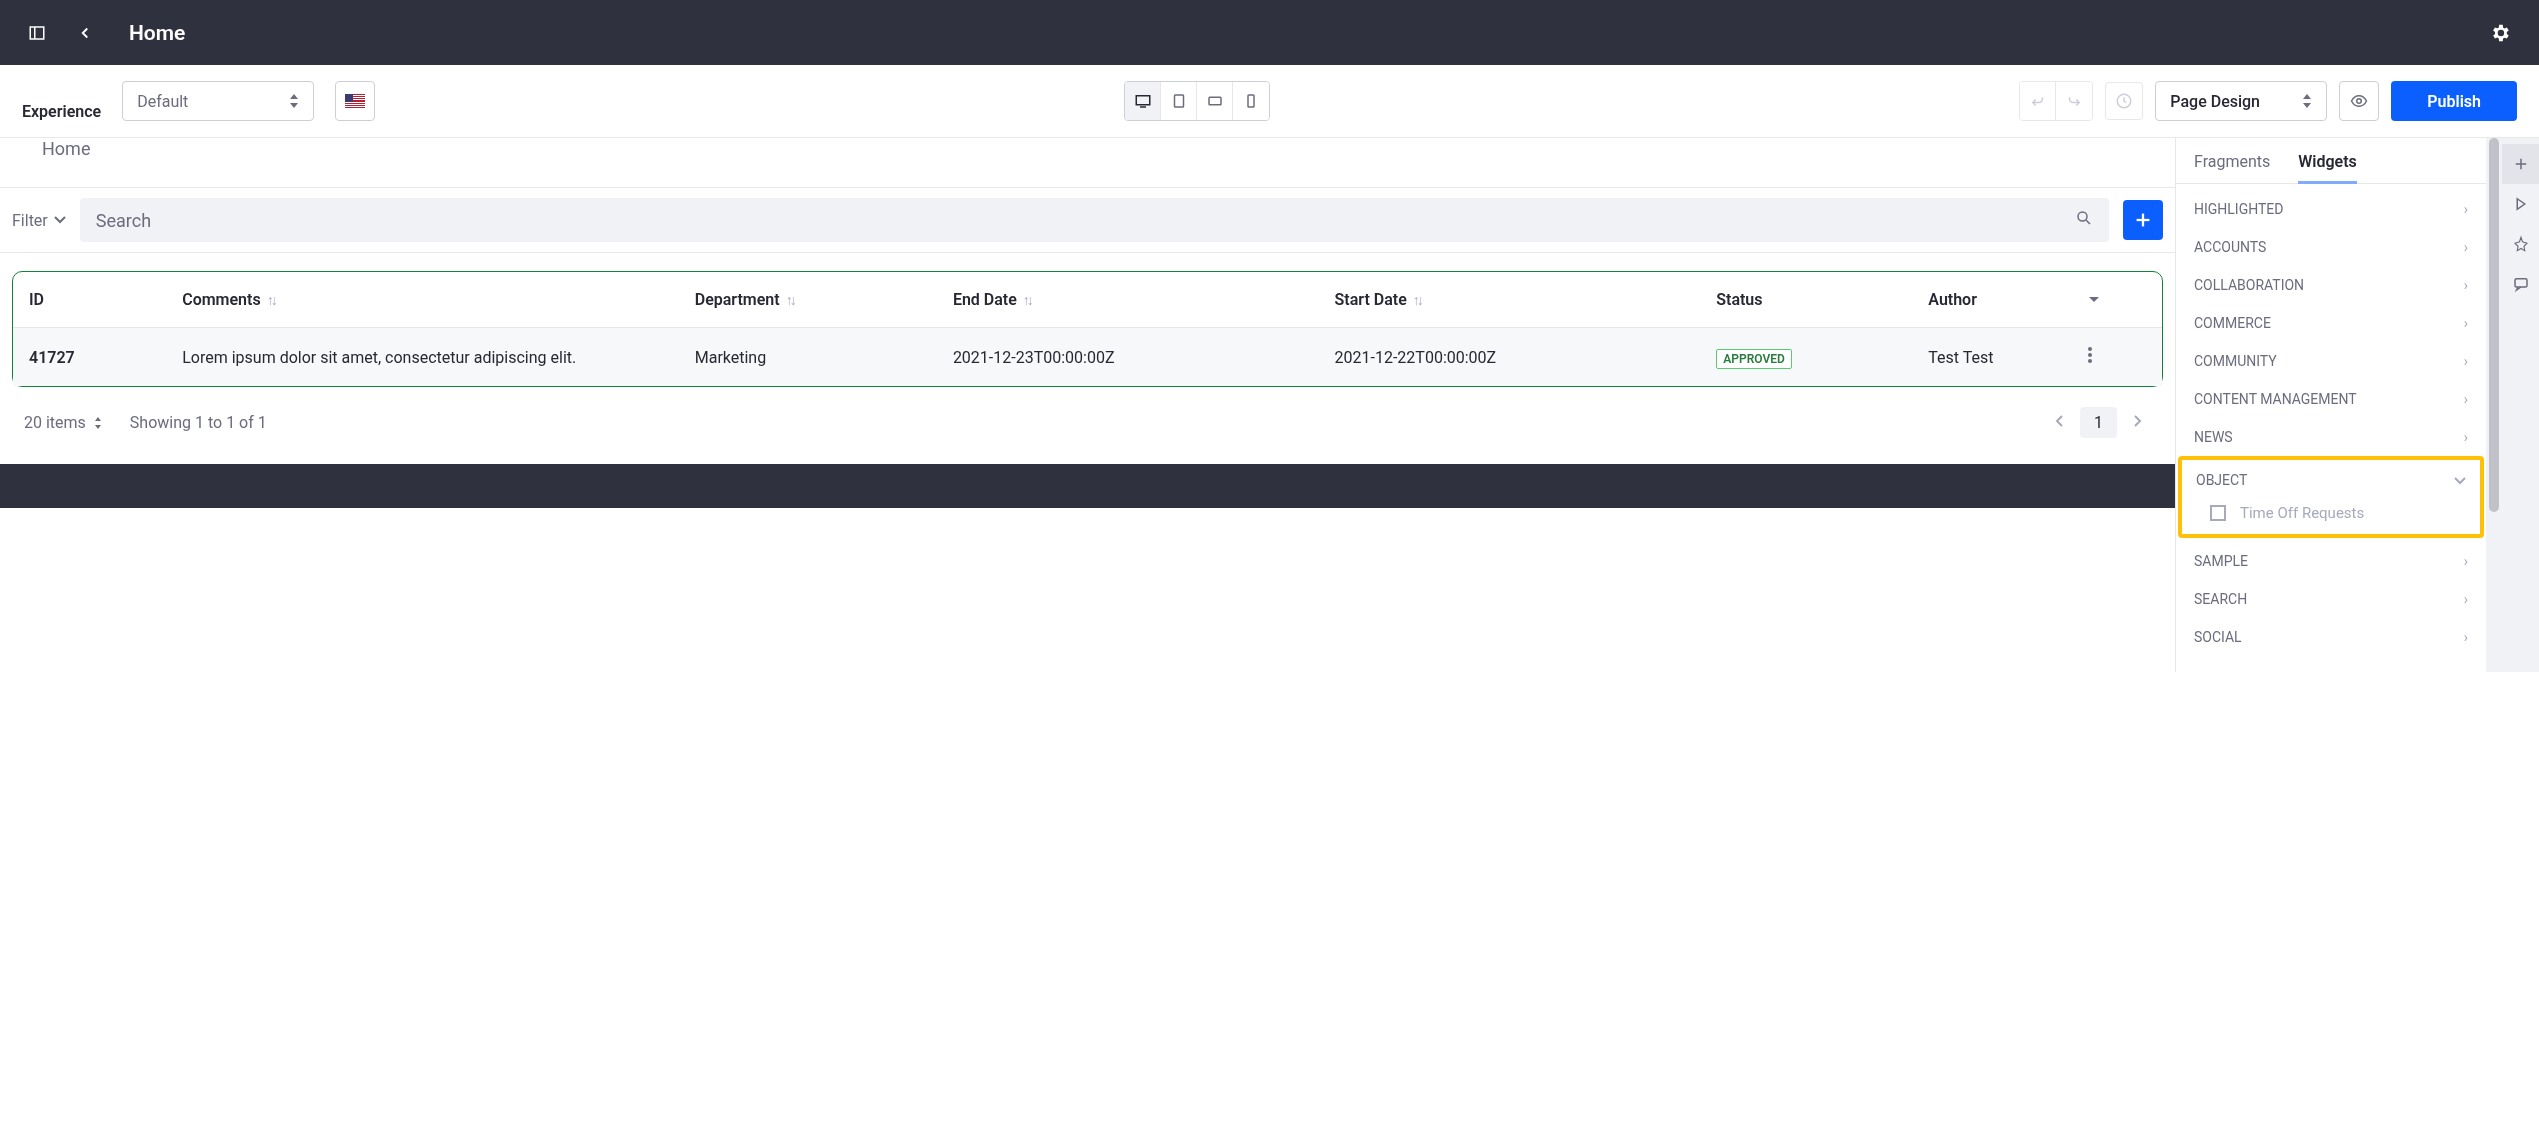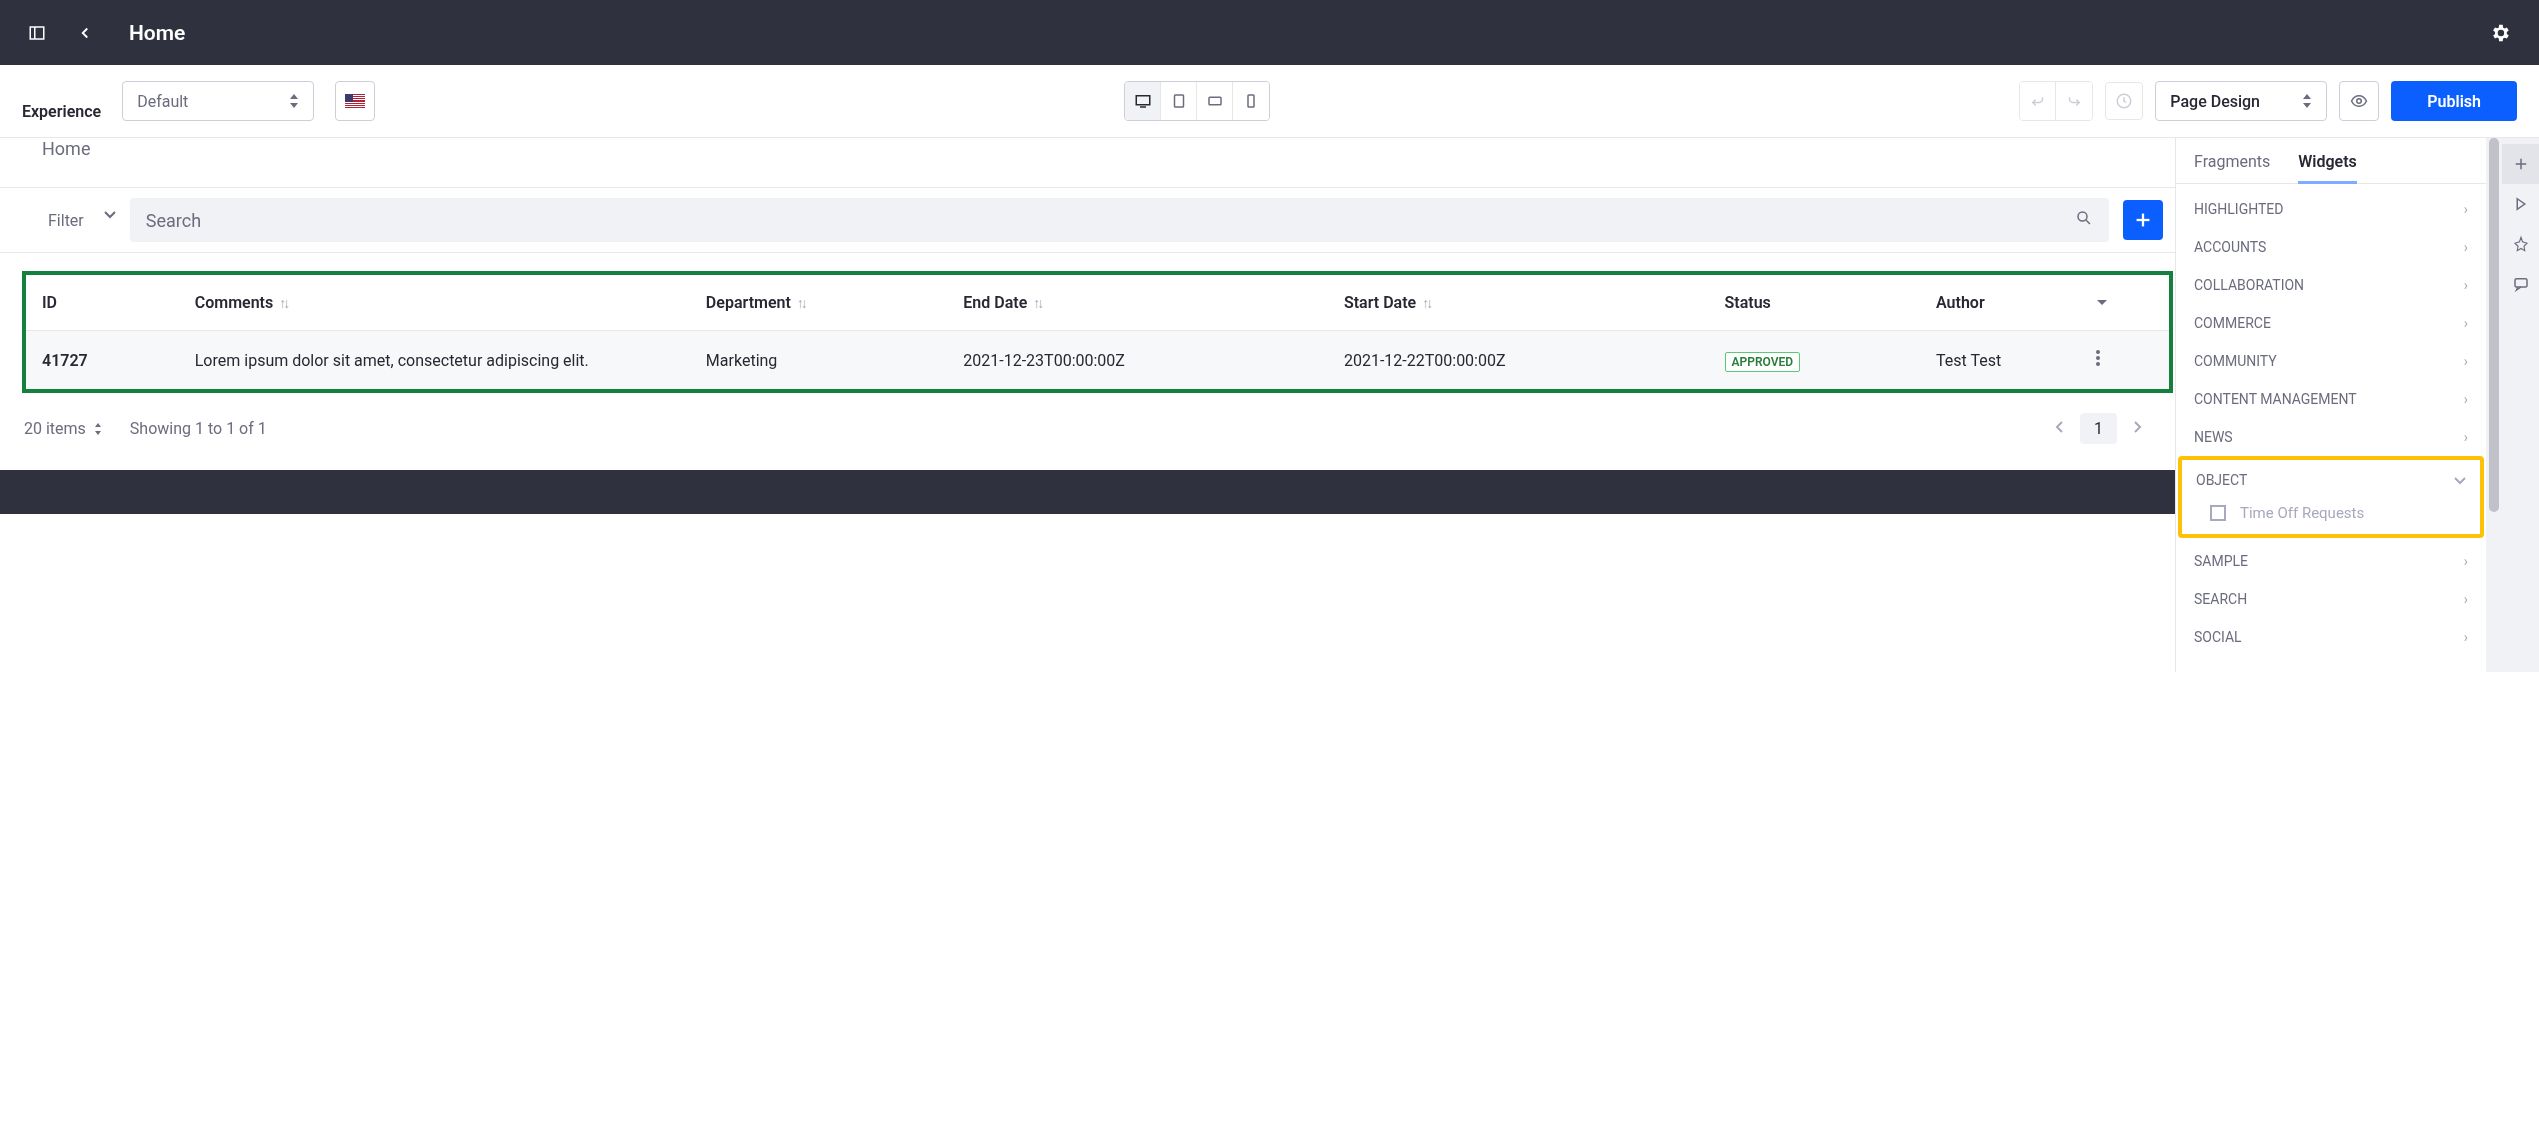--- a/index.html
+++ b/index.html
@@ -54,28 +54,28 @@
     .search-bar input::placeholder { color: #6b6c7e; }
     .search-icon-circle { color: #6b6c7e; }
     .avatar { width: 46px; height: 46px; border: 1px solid #e7e7e7; border-radius: 50%; display: flex; align-items: center; justify-content: center; color: #af78ff; cursor: pointer; }
     
     
     .breadcrumb-row { padding: 0 42px 28px; }
     .breadcrumb-text { color: #6b6c7e; font-size: 18px; }
     
     
     .filter-bar { display: flex; align-items: center; padding: 10px 12px; gap: 14px; border-top: 1px solid #e7e7e7; border-bottom: 1px solid #e7e7e7; }
-    .filter-btn { display: flex; align-items: flex-start; gap: 20px; font-size: 16px; color: #6b6c7e; cursor: pointer; padding: 4px 0; margin-left: 36px; }
+    .filter-btn { display: flex; align-items: center; gap: 6px; font-size: 16px; color: #6b6c7e; cursor: pointer; padding: 4px 0; }
     .table-search { flex: 1; background: #f1f2f5; border-radius: 4px; height: 44px; display: flex; align-items: center; padding: 0 16px; }
     .table-search input { flex: 1; border: none; background: transparent; font-size: 18px; color: #6b6c7e; outline: none; }
     .table-search input::placeholder { color: #6b6c7e; }
     .add-btn { width: 40px; height: 40px; background: #0b5fff; border-radius: 4px; display: flex; align-items: center; justify-content: center; cursor: pointer; color: #fff; }
     
     
-    .data-table { width: calc(100% - 24px); margin: 18px 22px 0; border: 4px solid #15803d; border-radius: 0; border-collapse: separate; border-spacing: 0; }
+    .data-table { width: calc(100% - 24px); margin: 18px 12px 0; border: 1px solid #15803d; border-radius: 10px; border-collapse: separate; border-spacing: 0; }
     .data-table th, .data-table td { padding: 18px 16px; text-align: left; font-size: 16px; }
     .data-table th { font-weight: 600; color: #272833; border-bottom: 1px solid #e7e7e7; }
     .data-table .sort-icons { color: #a7a9bc; margin-left: 6px; font-size: 14px; letter-spacing: -3px; }
     .data-table tbody tr { background: #f7f8f9; }
     .data-table td { color: #272833; vertical-align: middle; }
     .data-table td.id-cell { font-weight: 600; }
     .status-badge { border: 1px solid #5aca75; color: #287d3c; background: #fff; border-radius: 2px; padding: 2px 6px; font-size: 12px; font-weight: 600; }
     .row-menu { color: #6b6c7e; cursor: pointer; }
     .caret-down-col { color: #6b6c7e; }
     

